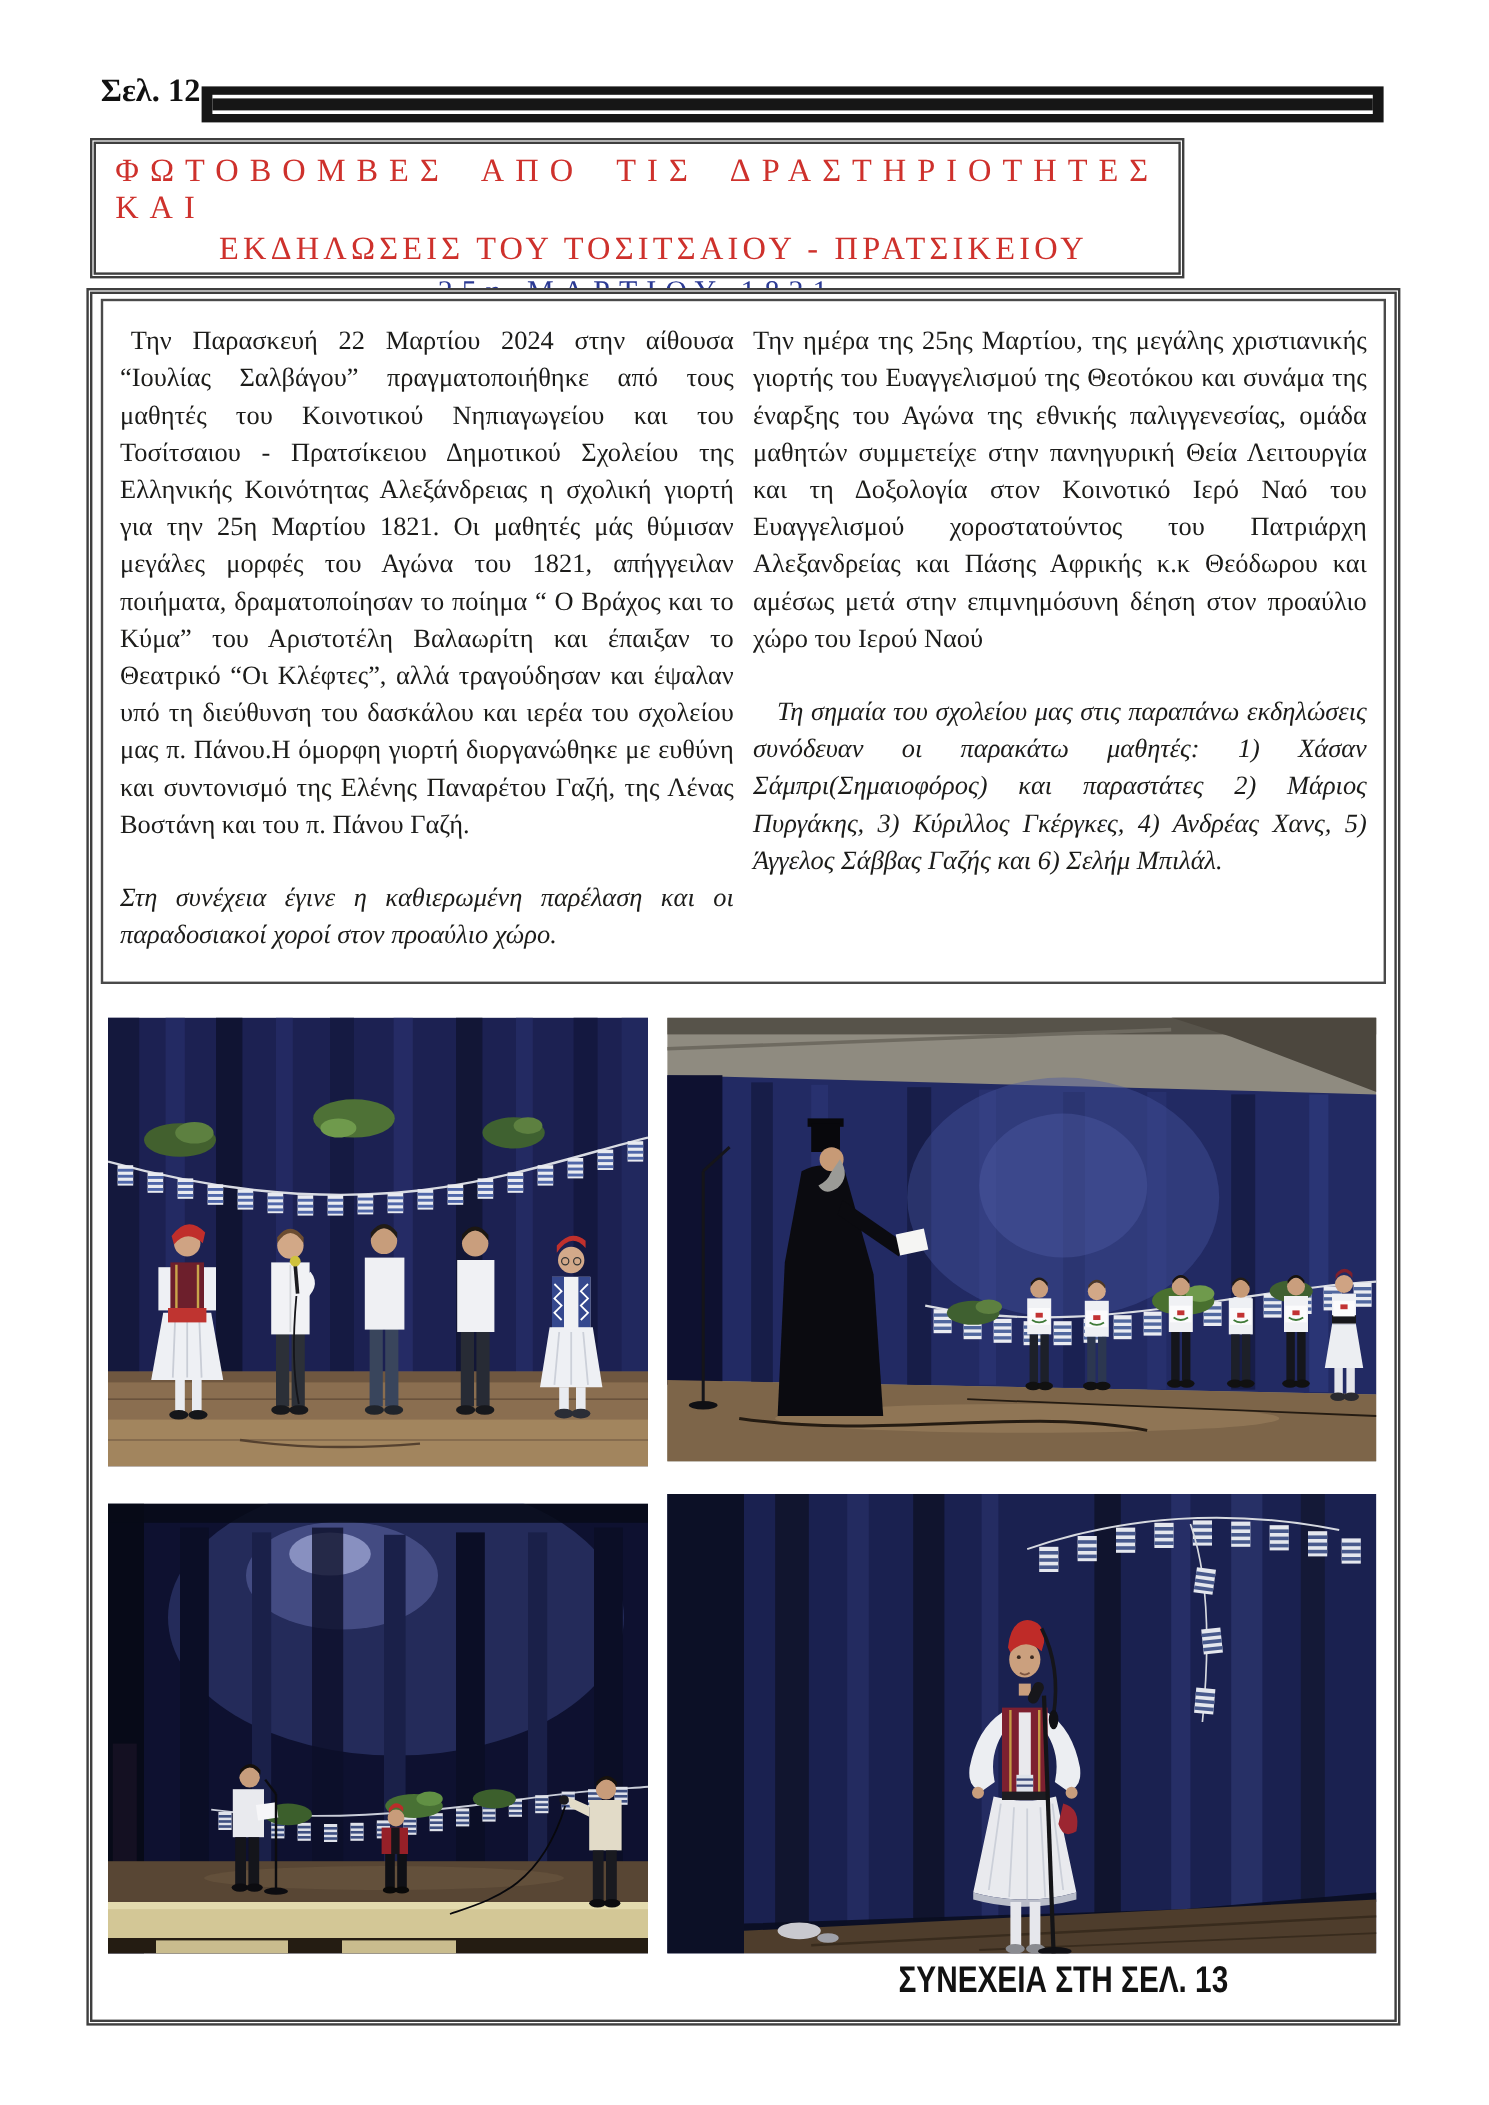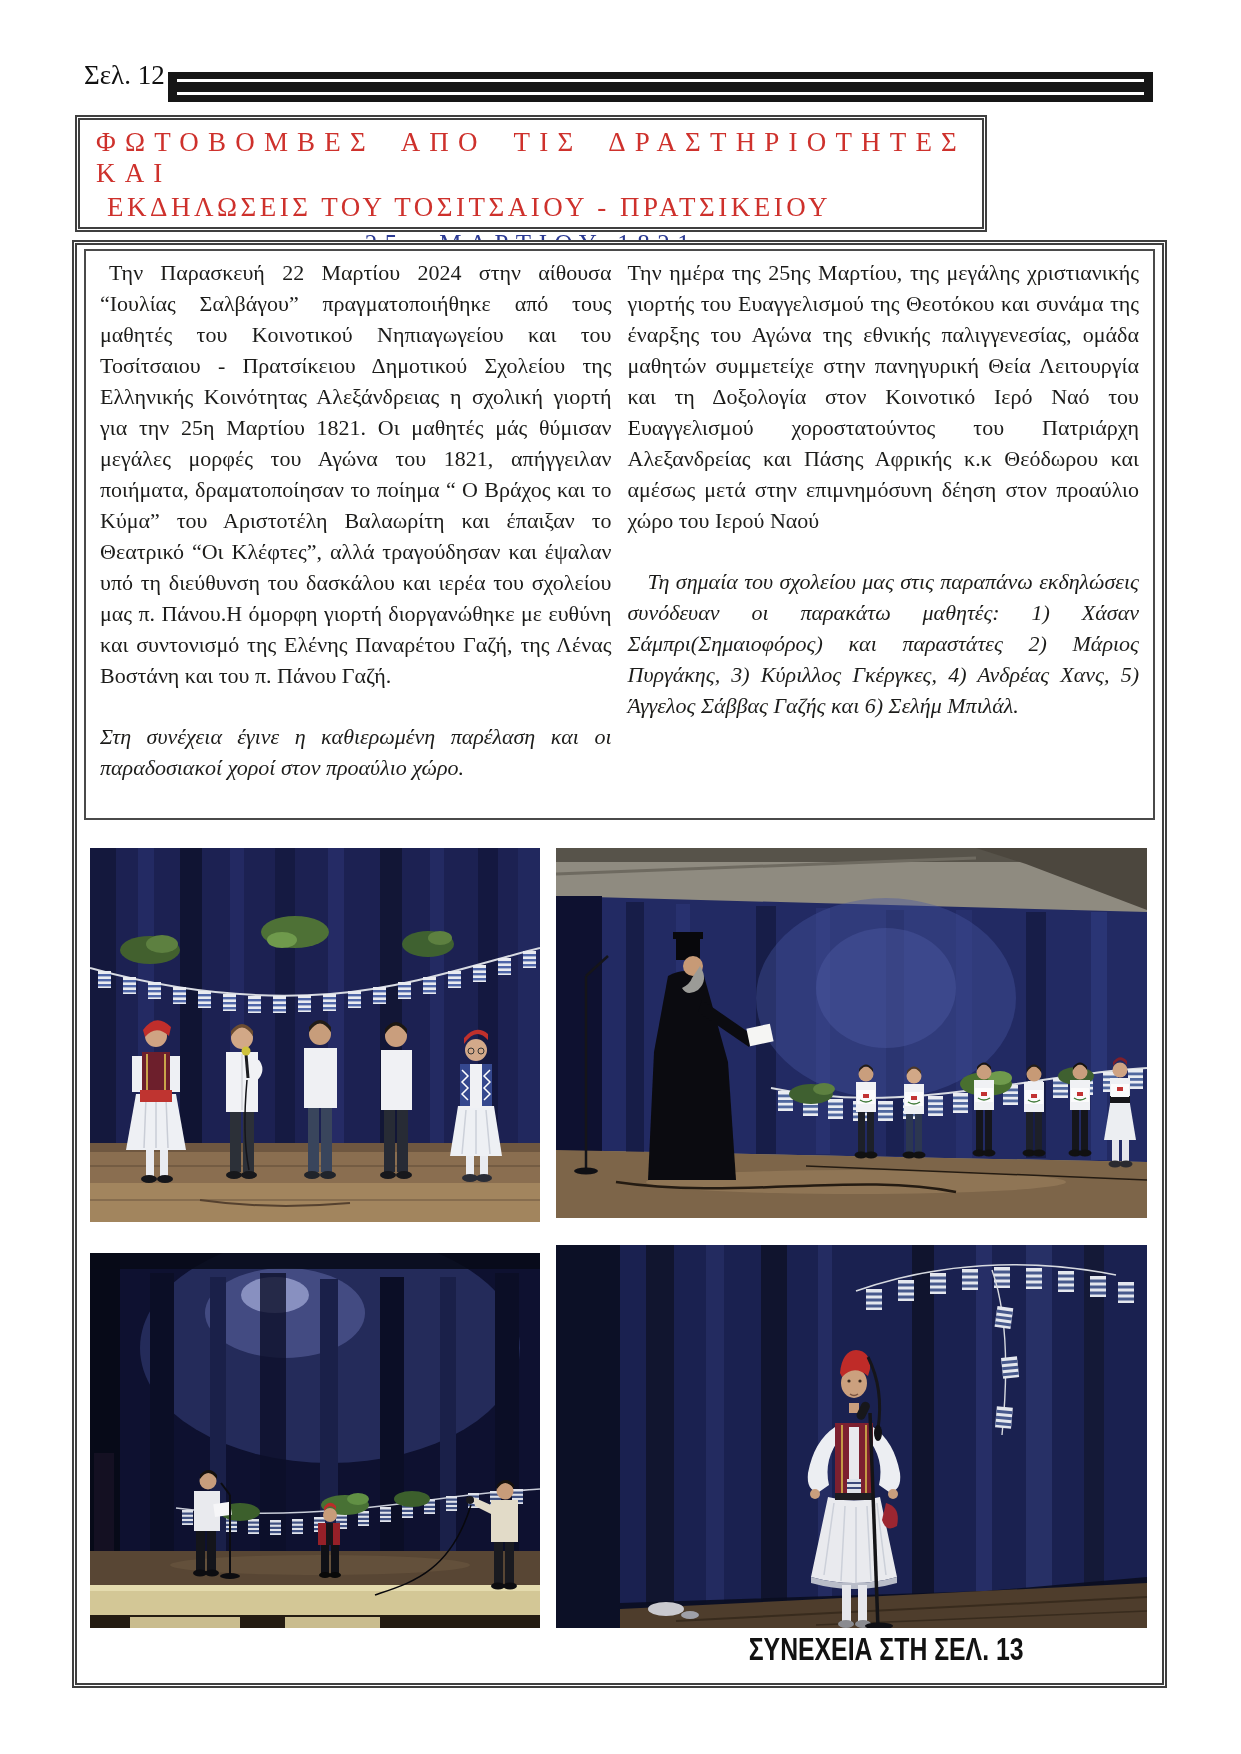--- a/index.html
+++ b/index.html
@@ -2,46 +2,46 @@
 <html lang="el"><head>
 <meta charset="utf-8">
 <style>
   html,body{margin:0;padding:0;background:#ffffff;}
   .page{
     position:relative;width:1241px;height:1754px;background:#ffffff;
     font-family:"Liberation Serif","DejaVu Serif",serif;color:#1c1c1a;
     overflow:hidden;
   }
   .pagenum{
-    position:absolute;left:84px;top:60px;font-size:27px;color:#111;
+    position:absolute;left:84px;top:60px;font-size:27px;color:#111;font-weight:bold;
   }
   
   .topbar{position:absolute;left:168px;top:72px;width:985px;height:30px;background:#161616;}
   .topbar-stripe{position:absolute;left:9px;right:9px;top:7px;bottom:7px;background:#ffffff;}
   .topbar-core{position:absolute;left:0;right:0;top:3px;bottom:3px;background:#161616;}
 
   .titlebox{
     position:absolute;left:75px;top:115px;width:912px;height:117px;
     border:5px double #3f3f3f;box-sizing:border-box;background:#fff;
   }
   .t1{
     margin:7px 16px 0;font-size:27px;color:#ce312c;letter-spacing:0.34em;
     text-align:justify;text-align-last:justify;white-space:normal;
   }
-  .t2{margin-top:3px;font-size:27px;color:#ce312c;letter-spacing:0.13em;padding-left:27px;}
+  .t2{margin-top:3px;font-size:27px;color:#ce312c;letter-spacing:0.13em;text-align:center;padding-left:27px;}
   .t3{margin-top:7px;font-size:25px;color:#2b3a94;letter-spacing:0.30em;text-align:center;}
 
   .contentbox{
     position:absolute;left:72px;top:240px;width:1095px;height:1448px;
     border:5px double #3f3f3f;box-sizing:border-box;background:#fff;
   }
   .textbox{
     position:absolute;left:84px;top:249px;width:1071px;height:571px;
     border:2px solid #4a4a4a;box-sizing:border-box;background:#fff;
-    padding:6px 14px;display:flex;gap:16px;overflow:hidden;
+    padding:17px 14px;display:flex;gap:16px;overflow:hidden;
   }
   .col{flex:1 1 0;font-size:22px;line-height:31px;text-align:justify;hyphens:none;}
   .col p{margin:0 0 30px;}
   .col p:last-child{margin-bottom:0;font-style:italic;}
   .ind-sm{text-indent:9px;}
   .ind-md{text-indent:20px;}
 
   figure.photo{position:absolute;margin:0;padding:0;line-height:0;}
   figure.photo svg{display:block;}
   .ph1{left:90px;top:848px;}

